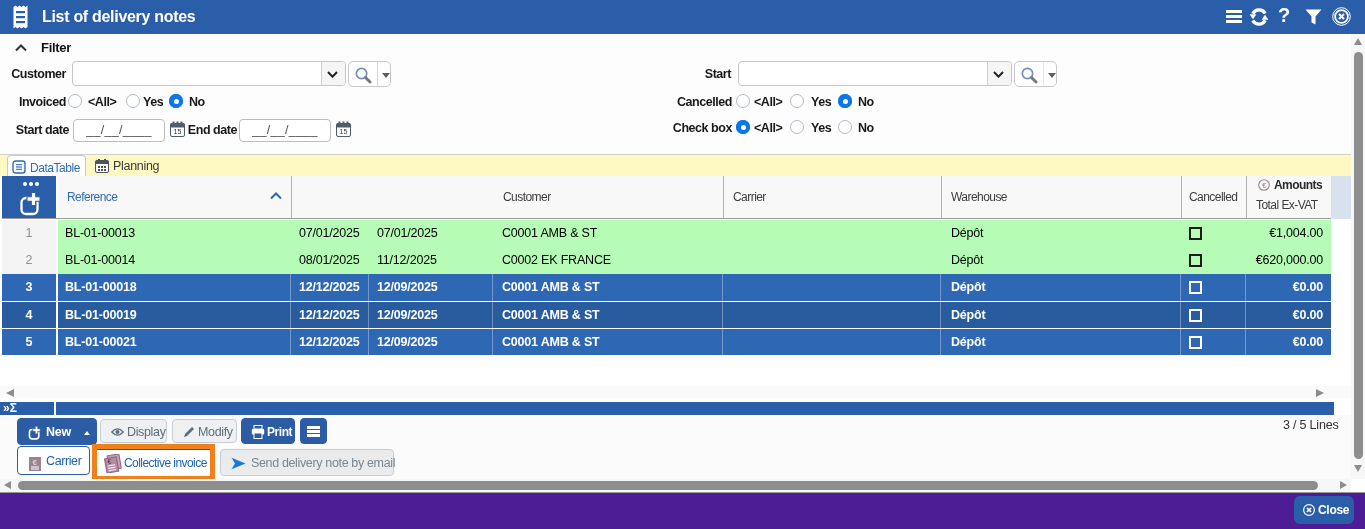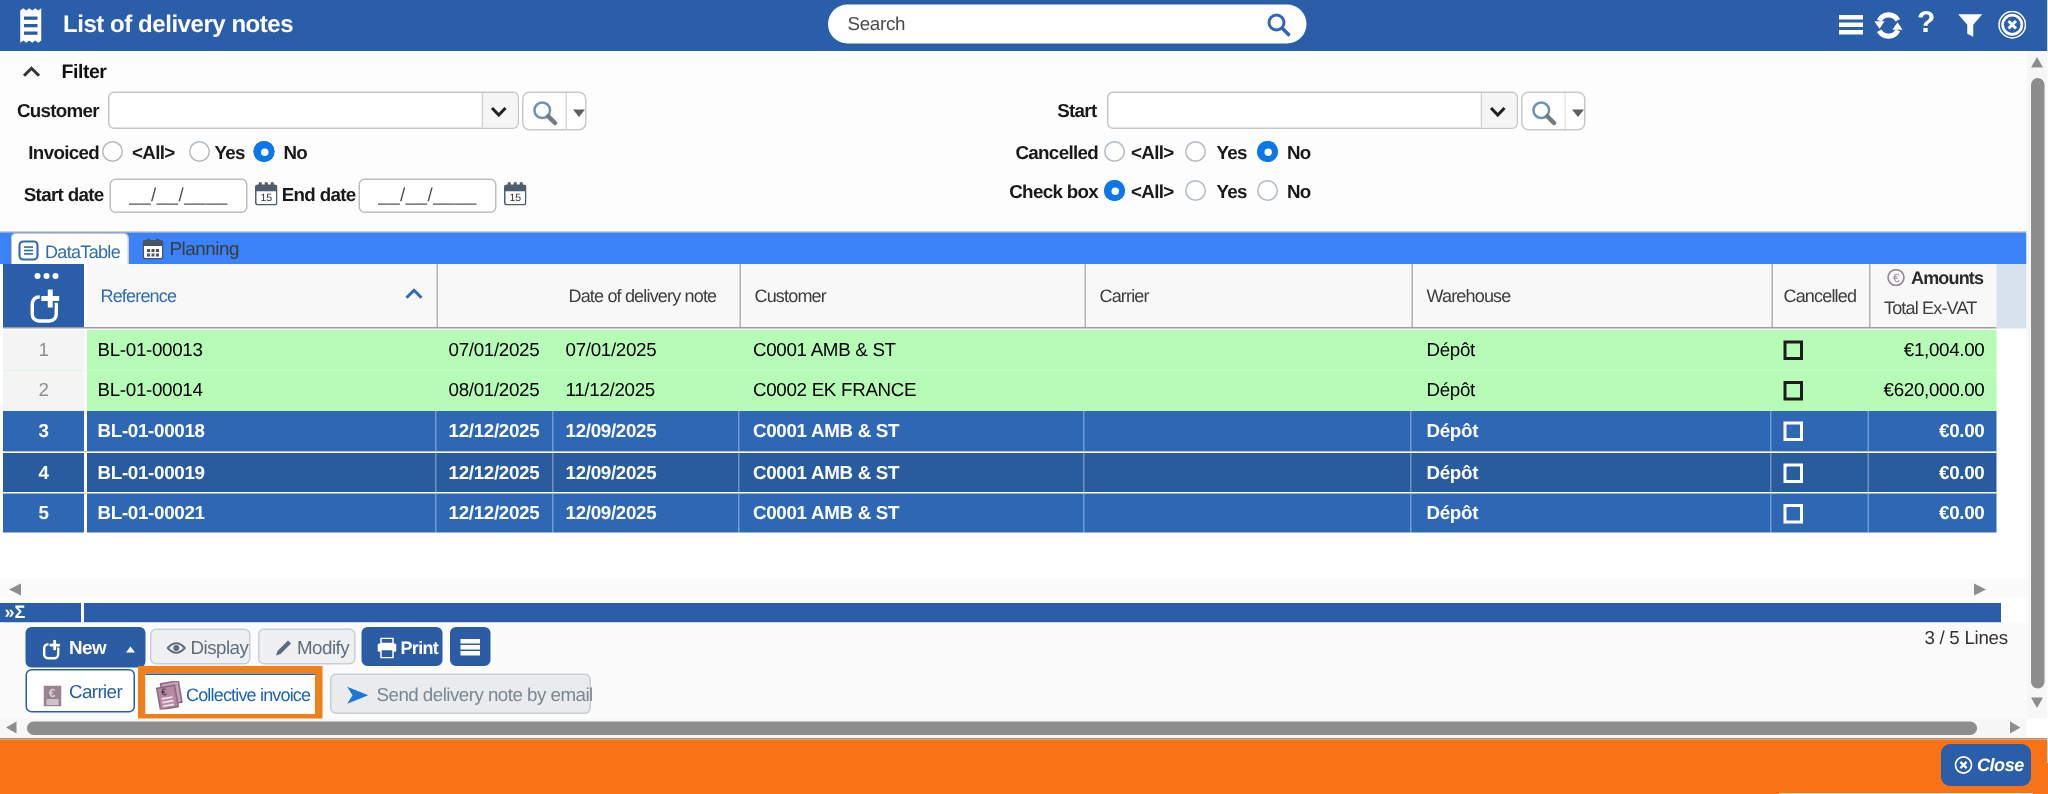--- a/index.html
+++ b/index.html
@@ -20,21 +20,21 @@
 .combo .chev { position:absolute; right:0; top:0; width:24px; height:23px; background:#f5f5f5; border-left:1px solid #cfcfcf; border-radius:0 3px 3px 0; }
 .magbtn { position:absolute; width:43px; height:26px; background:#fff; border:1px solid #c9c9c9; border-radius:5px; }
 .magbtn .div { position:absolute; left:28px; top:0; width:1px; height:24px; background:#d9d9d9; }
 .radio { position:absolute; width:14px; height:14px; border-radius:50%; background:#fff; border:1px solid #b3bcc4; }
 .radio.on { border:none; background:#0d76e8; box-shadow:inset 0 0 0 7px #0d76e8; }
 .radio.on::after { content:""; position:absolute; left:4.5px; top:4.5px; width:5px; height:5px; border-radius:50%; background:#fff; }
 .rlabel { position:absolute; font-weight:bold; color:#191919; letter-spacing:-0.45px; }
 .dinput { position:absolute; height:23px; background:#fff; border:1px solid #bdbdbd; border-radius:4px; color:#4f4f4f; font-size:12.5px; text-align:center; line-height:21px; letter-spacing:0.3px; }
 
 
-#tabbar { position:absolute; left:0; top:154px; width:1351px; height:22px; background:#3b82f6; border-top:1px solid #cfcfcf; }
+#tabbar { position:absolute; left:0; top:154px; width:1351px; height:22px; background:#fef9c3; border-top:1px solid #cfcfcf; }
 #tab1 { position:absolute; left:7px; top:0px; width:79px; height:22px; background:#fff; border:1px solid #c9c9c9; border-bottom:none; border-radius:4px 4px 0 0; }
 #tab1 span { position:absolute; left:22px; top:4.5px; font-size:12px; color:#2e6cb2; letter-spacing:-0.45px; }
 #tab2 { position:absolute; left:113px; top:4px; font-size:12.5px; color:#3b3b3b; letter-spacing:-0.3px; }
 
 
 #thead { position:absolute; left:2px; top:176px; width:1329px; height:43px; background:#f8f8f8; border-bottom:1px solid #9d9d9d; }
 .hcell { position:absolute; top:0; height:42px; border-right:1px solid #b2b2b2; font-size:12px; color:#3d3d3d; letter-spacing:-0.55px; }
 .hcell span.lab { position:absolute; left:9px; top:14px; white-space:nowrap; }
 #hcorner { position:absolute; left:0px; top:0px; width:54px; height:42px; background:#2b5ea9; }
 #bluehdr-sep { position:absolute; left:54px; top:0; width:2px; height:42px; background:#fff; }
@@ -55,41 +55,34 @@
 #totbar { position:absolute; left:0px; top:402px; width:1334px; height:13px; background:#2b5ea9; }
 #totbar .sep { position:absolute; left:54px; top:0; width:2px; height:13px; background:#fff; }
 .btn { position:absolute; border-radius:4px; font-size:12.5px; }
 .btn-blue { background:#2b5ca4; color:#fff; border:1px solid #2b5ca4; font-weight:bold; letter-spacing:-0.3px; }
 .btn-light { background:#eef0f2; color:#5f6e7d; border:1px solid #c6cfd8; letter-spacing:-0.35px; }
 .btxt { position:absolute; white-space:nowrap; }
 
 
 .tri { position:absolute; width:0; height:0; }
 
-#footer { position:absolute; left:0; top:493px; width:1365px; height:36px; background:#f97316;font-style:italic; }
+#footer { position:absolute; left:0; top:493px; width:1365px; height:36px; background:#4c1d95; }
 #closebtn { position:absolute; left:1294px; top:3px; width:60px; height:28px; background:#2b5ea9; border-radius:6px; color:#fff; font-size:12.5px; font-weight:bold; letter-spacing:-0.3px; }
 </style>
 </head>
 <body>
 
 <div id="topbar">
   <svg class="abs" style="left:13px;top:5px" width="15" height="24" viewBox="0 0 15 24">
     <path d="M0.5 2 L2.5 0.5 L4.5 2 L6.5 0.5 L8.5 2 L10.5 0.5 L12.5 2 L14.5 0.5 L14.5 22 L12.5 23.5 L10.5 22 L8.5 23.5 L6.5 22 L4.5 23.5 L2.5 22 L0.5 23.5 Z" fill="#fff"></path>
     <rect x="3" y="6" width="9" height="2.2" fill="#2b5ea9"></rect>
     <rect x="3" y="11" width="9" height="2.2" fill="#2b5ea9"></rect>
     <rect x="3" y="16" width="9" height="2.2" fill="#2b5ea9"></rect>
   </svg>
   <div id="title">List of delivery notes</div>
-  <div id="searchpill">
-      <span>Search</span>
-    <svg class="abs" style="right:10px;top:5px" width="17" height="17" viewBox="0 0 17 17">
-      <circle cx="7" cy="7" r="5" fill="none" stroke="#2e68b4" stroke-width="2"></circle>
-      <line x1="11" y1="11" x2="15" y2="15" stroke="#2e68b4" stroke-width="2.4" stroke-linecap="round"></line>
-    </svg>
-  </div>
 
   <div class="abs" style="left:1226px;top:10px;width:16px;height:3px;background:#fff"></div>
   <div class="abs" style="left:1226px;top:15px;width:16px;height:3px;background:#fff"></div>
   <div class="abs" style="left:1226px;top:20px;width:16px;height:3px;background:#fff"></div>
   <svg class="abs" style="left:1249px;top:7px" width="20" height="20" viewBox="0 0 20 20">
     <path d="M16.2 6.5 A7 7 0 0 0 3.8 6.8" fill="none" stroke="#fff" stroke-width="3.4"></path>
     <polygon points="0.6,7.2 7.4,7.2 4,12.2" fill="#fff"></polygon>
     <path d="M3.8 13.5 A7 7 0 0 0 16.2 13.2" fill="none" stroke="#fff" stroke-width="3.4"></path>
     <polygon points="19.4,12.8 12.6,12.8 16,7.8" fill="#fff"></polygon>
   </svg>
@@ -225,23 +218,20 @@
       <path d="M12.3 0.5 L16.7 0.5 L16.7 4.8 L21 4.8 L21 9.2 L16.7 9.2 L16.7 13.5 L12.3 13.5 L12.3 9.2 L8 9.2 L8 4.8 L12.3 4.8 Z" fill="#fff" stroke="#2b5ea9" stroke-width="1.1"></path>
     </svg>
   </div>
   <div id="bluehdr-sep"></div>
   <div class="hcell" style="left:56px;width:234px;color:#2e6cb2">
       <span class="lab">Reference</span>
     <svg class="abs" style="right:9px;top:16px" width="12" height="8" viewBox="0 0 12 8">
         <path d="M1 6.5 L6 1.5 L11 6.5" fill="none" stroke="#2e6cb2" stroke-width="2"></path>
       </svg>
   </div>
-  <div class="hcell" style="left:368px;width:124px">
-      <span class="lab">Date of delivery note</span>
-    </div>
   <div class="hcell" style="left:492px;width:230px">
       <span class="lab">Customer</span>
     </div>
   <div class="hcell" style="left:722px;width:218px">
       <span class="lab">Carrier</span>
     </div>
   <div class="hcell" style="left:940px;width:240px">
       <span class="lab">Warehouse</span>
     </div>
   <div class="hcell" style="left:1180px;width:65px">

